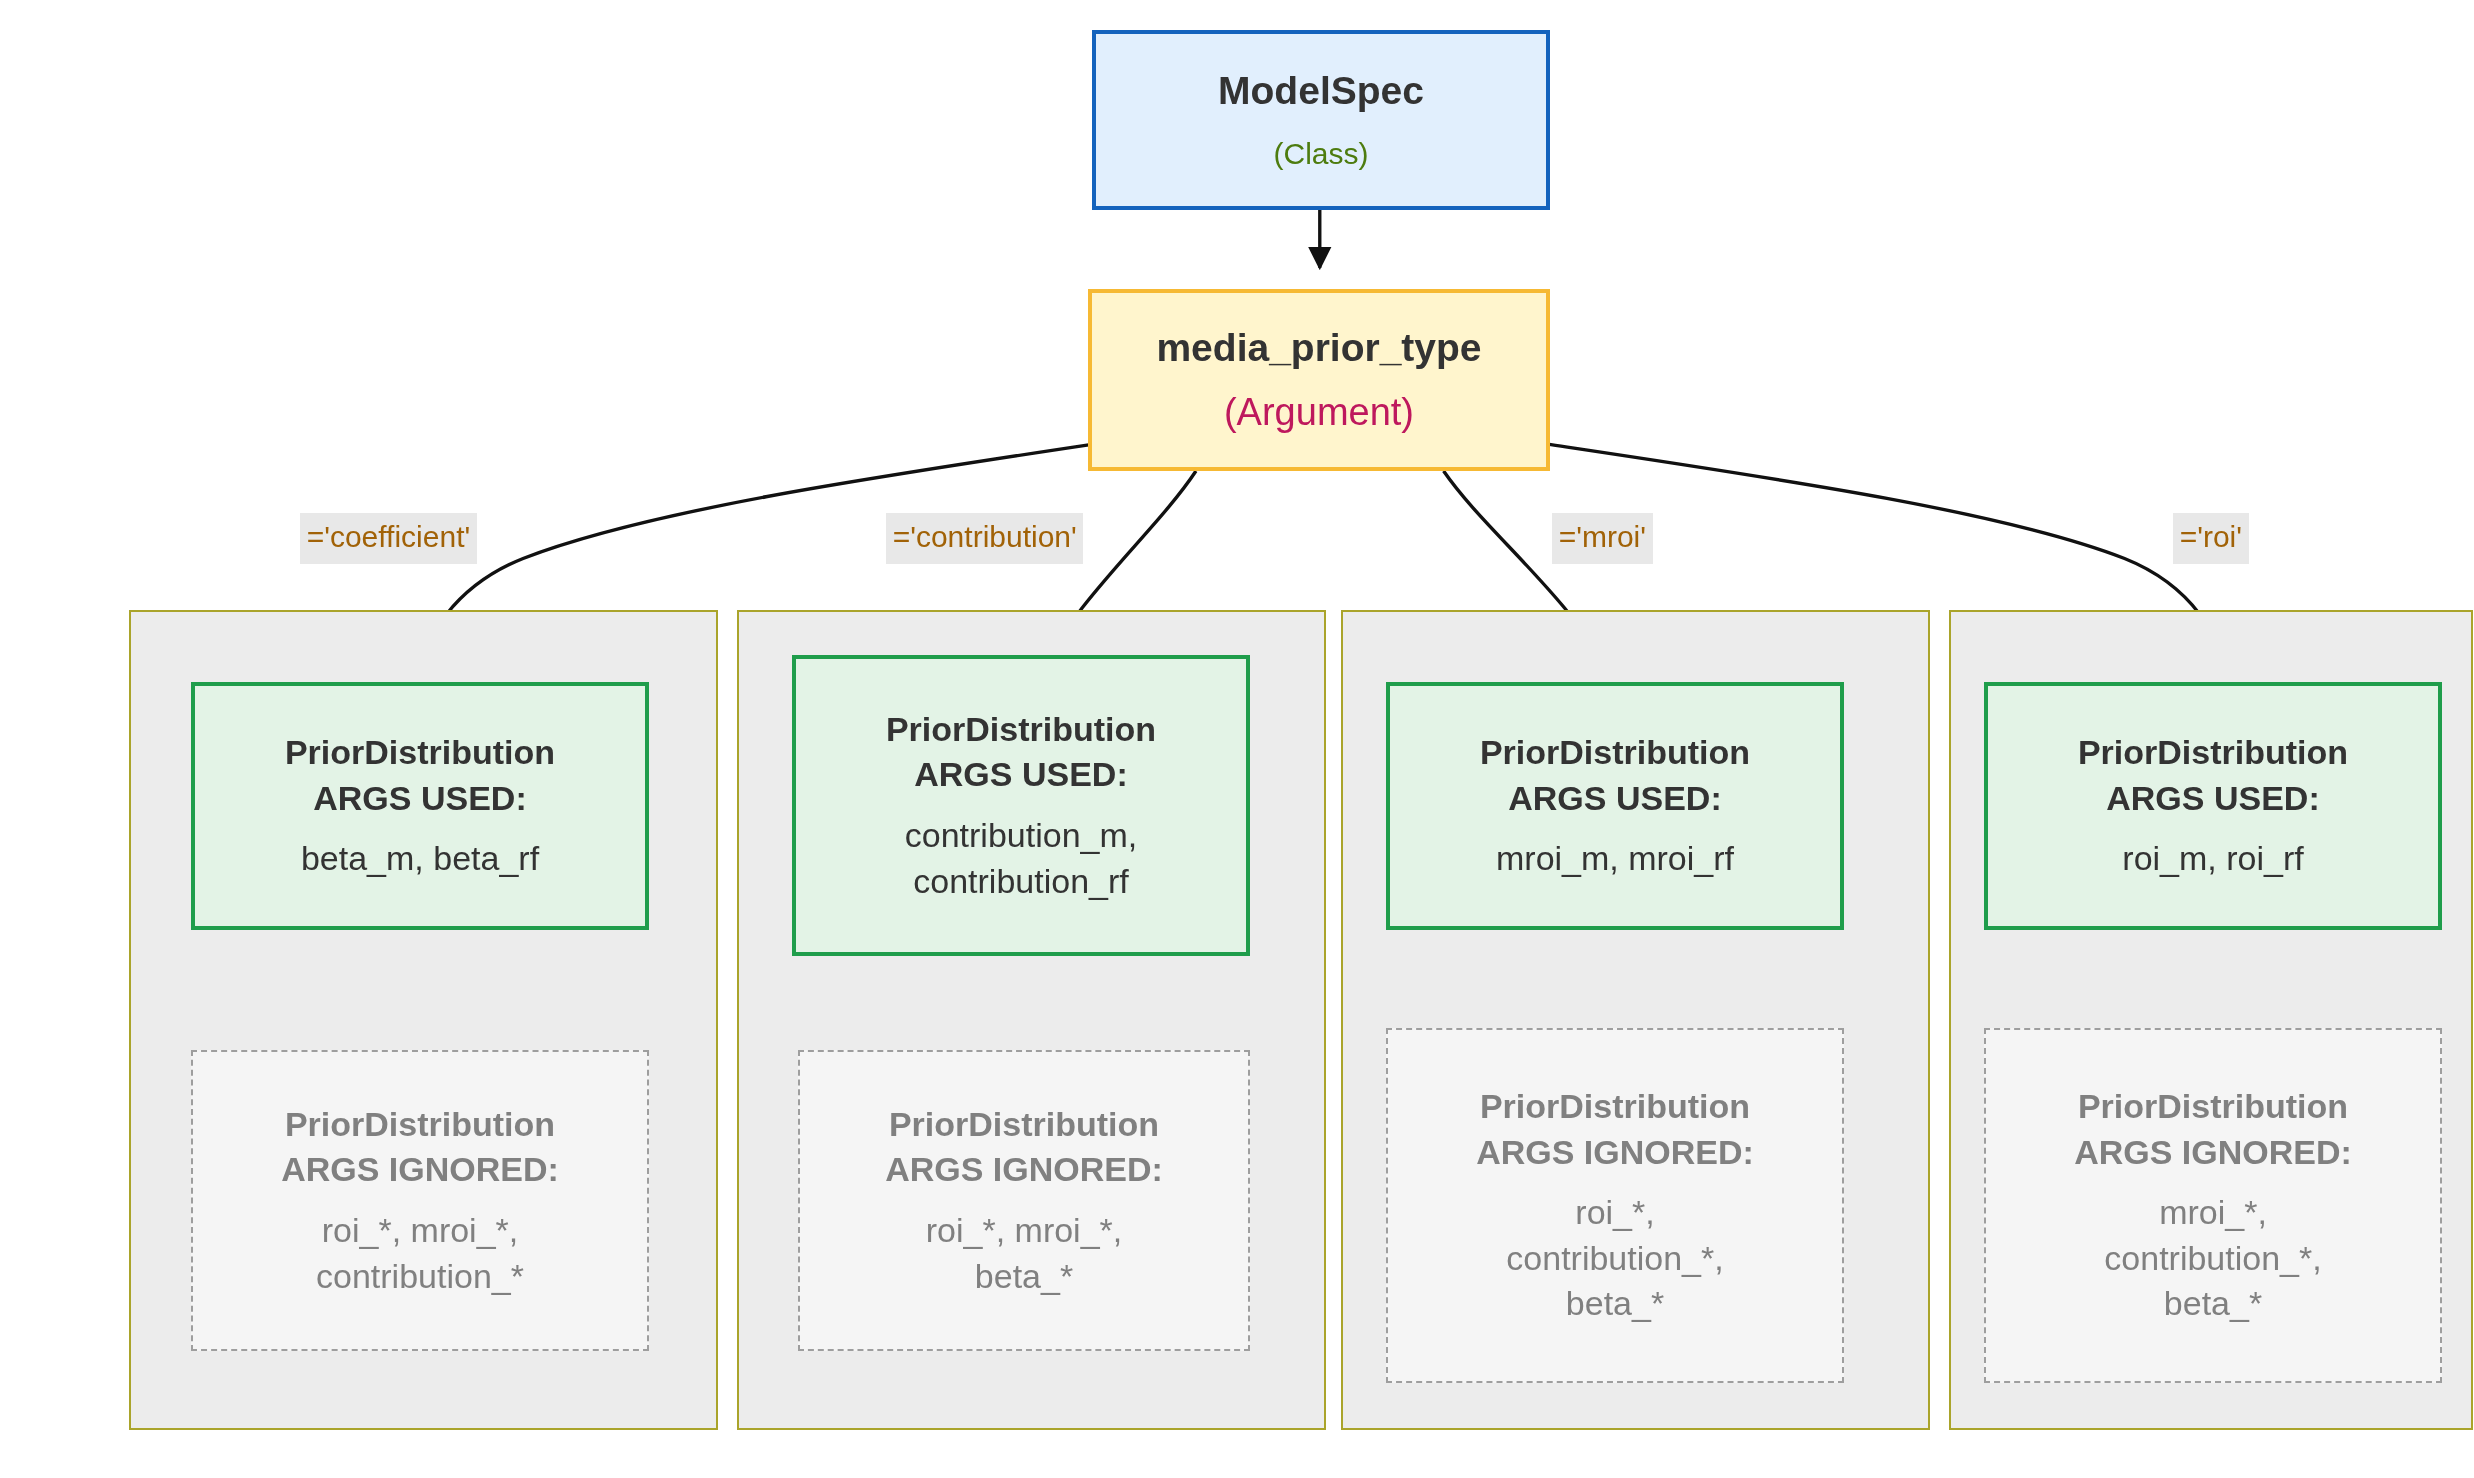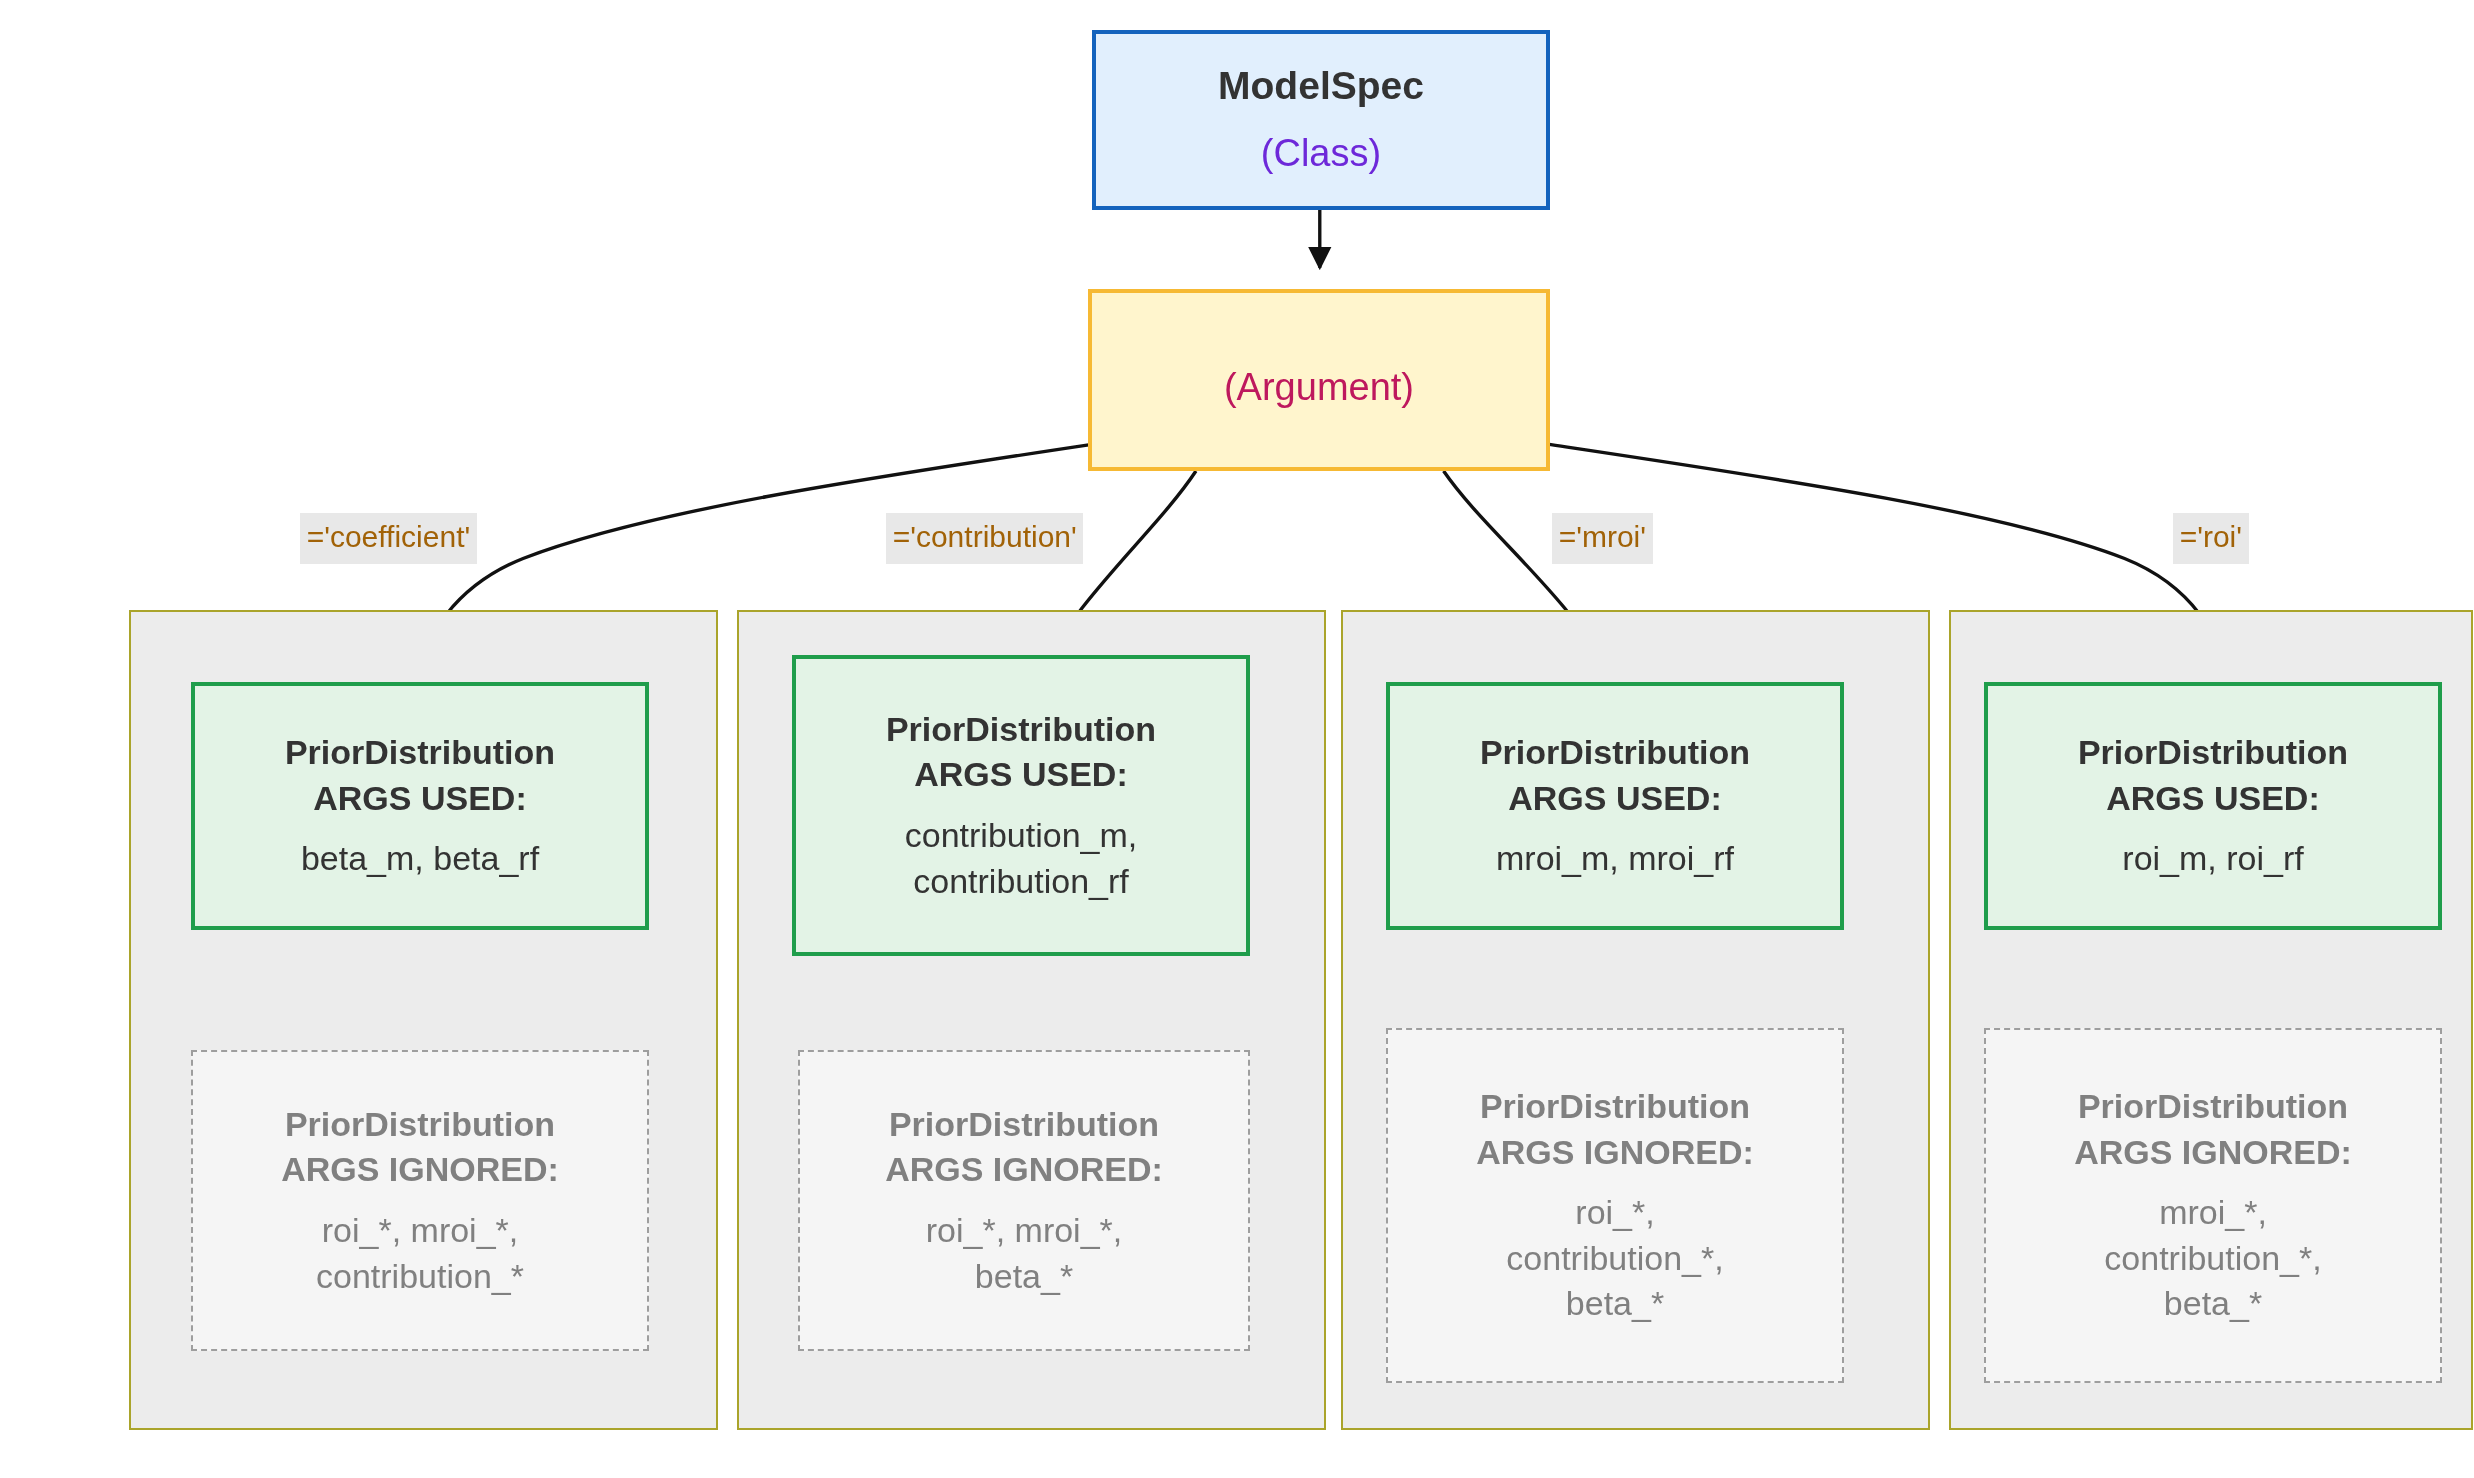--- a/index.html
+++ b/index.html
@@ -7,21 +7,21 @@
        font-family:"Liberation Sans",sans-serif;-webkit-font-smoothing:antialiased;}
   #stage{position:absolute;left:16px;top:0;width:2475px;height:1240px;margin-left:36px;}
   #edges{position:absolute;left:0;top:0;width:2475px;height:1479px;pointer-events:none;}
 
   .node{position:absolute;box-sizing:border-box;display:flex;flex-direction:column;
         align-items:center;justify-content:center;text-align:center;}
 
   
   .class-node{background:#e1effd;border:4px solid #1463bd;}
   .class-node .t1{font-size:39px;font-weight:bold;color:#333333;line-height:1.25;}
-  .class-node .t2{font-size:38px;color:#6d28d9;line-height:1.25;margin-top:19px;}
+  .class-node .t2{font-size:30px;color:#4d7c0f;line-height:1.25;margin-top:19px;}
 
   
   .arg-node{background:#fff5cd;border:4px solid #f6b934;}
   .arg-node .t1{font-size:39px;font-weight:bold;color:#333333;line-height:1.25;}
   .arg-node .t2{font-size:38px;color:#be185d;line-height:1.25;margin-top:16px;}
 
   
   .cluster{position:absolute;box-sizing:border-box;background:#ececec;
            border:2.7px solid #aaa42b;}
 
@@ -67,20 +67,21 @@
     <path d="M 2322,1378 L 2322,1528" fill="none" stroke="#8c8c8c" stroke-width="5" stroke-dasharray="6 16" stroke-linecap="round"></path>
     <path d="M 3212,1378 L 3212,1528" fill="none" stroke="#8c8c8c" stroke-width="5" stroke-dasharray="6 16" stroke-linecap="round"></path>
   </svg>
 
   <div class="node class-node" style="left:1040px;top:30px;width:458px;height:180px;">
     <div class="t1">ModelSpec</div>
     <div class="t2">(Class)</div>
   </div>
 
   <div class="node arg-node" style="left:1036px;top:289px;width:462px;height:182px;">
+    <div class="t1">media_prior_type</div>
     <div class="t2">(Argument)</div>
   </div>
 
   <div class="edge-label" style="left:248px;top:513px;">='coefficient'</div>
   <div class="edge-label" style="left:834px;top:513px;">='contribution'</div>
   <div class="edge-label" style="left:1500px;top:513px;">='mroi'</div>
   <div class="edge-label" style="left:2121px;top:513px;">='roi'</div>
 
   <div class="cluster" style="left:77px;top:610px;width:589px;height:820px;">
   </div>

